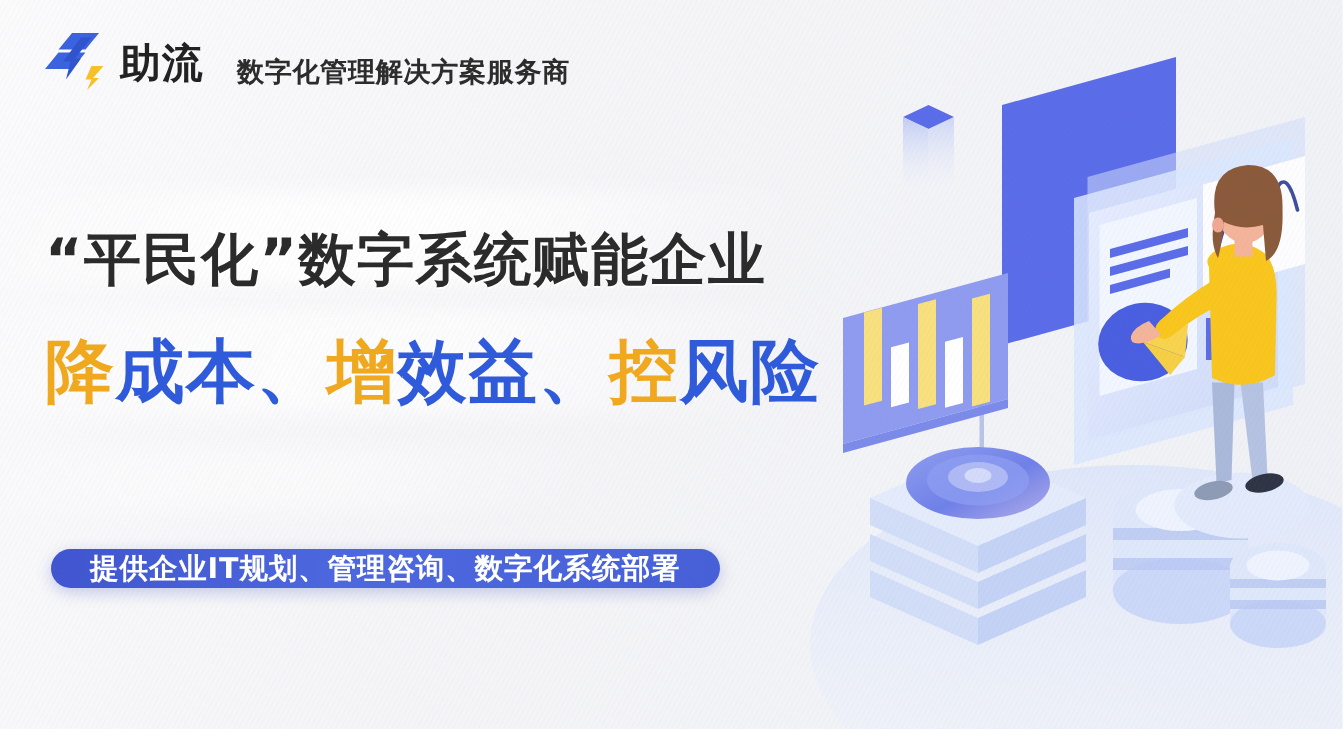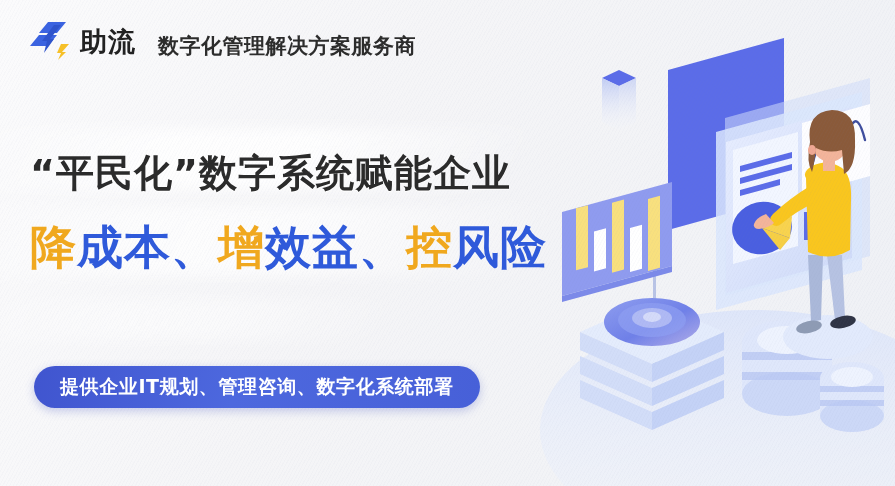--- a/index.html
+++ b/index.html
@@ -27,21 +27,21 @@
     filter:blur(6px);transform:skewX(-18deg);}
   .streak.s1{left:-40px;top:128px;width:560px;height:62px;}
   .streak.s2{left:-60px;top:206px;width:600px;height:70px;opacity:.8;}
   .streak.s3{left:-30px;top:300px;width:420px;height:40px;opacity:.5;}
 
   
   .header{position:absolute;left:30px;top:20px;display:flex;align-items:flex-end;z-index:10;}
   .logo-mark{width:44px;height:40px;position:relative;flex:0 0 auto;}
   .logo-word{font-size:27px;font-weight:700;color:#222;letter-spacing:1px;margin-left:6px;
     font-family:"DejaVu Sans","Liberation Sans",sans-serif;}
-  .logo-tag{font-size:21px;font-weight:700;color:#2c2c2c;margin-left:22px;letter-spacing:.5px;
+  .logo-tag{font-size:18px;font-weight:700;color:#2c2c2c;margin-left:22px;letter-spacing:.5px;
     font-family:Liberation Serif, serif;}
 
   
   .headline-1{
     position:absolute;left:30px;top:148px;z-index:10;
     font-size:38px;font-weight:700;color:#2b2b2b;letter-spacing:1px;white-space:nowrap;
     font-family:"DejaVu Sans","Liberation Sans",sans-serif;
     text-shadow:0 1px 0 rgba(255,255,255,.9);
   }
   .headline-2{
@@ -49,21 +49,21 @@
     font-size:46px;font-weight:700;letter-spacing:1px;white-space:nowrap;
     font-family:"DejaVu Sans","Liberation Sans",sans-serif;
   }
   .hl-orange{color:#f0a81e;}
   .hl-blue{color:#2f5ada;margin-top:22px;}
   .hl-sep{color:#2f5ada;}
 
   
   .pill{
     position:absolute;left:34px;top:366px;z-index:10;
-    height:42px;border-radius:21px;
+    height:26px;border-radius:21px;
     background:linear-gradient(100deg,#4055cf 0%,#4d68de 45%,#4760d8 100%);
     color:#fff;font-size:19px;font-weight:700;letter-spacing:.6px;
     display:flex;align-items:center;justify-content:center;
     padding:0 26px;box-shadow:0 3px 10px rgba(60,80,190,.28);
     font-family:"DejaVu Sans","Liberation Sans",sans-serif;
     white-space:nowrap;
   }
 
   
   .illus{position:absolute;left:540px;top:0;width:355px;height:486px;z-index:4;}

